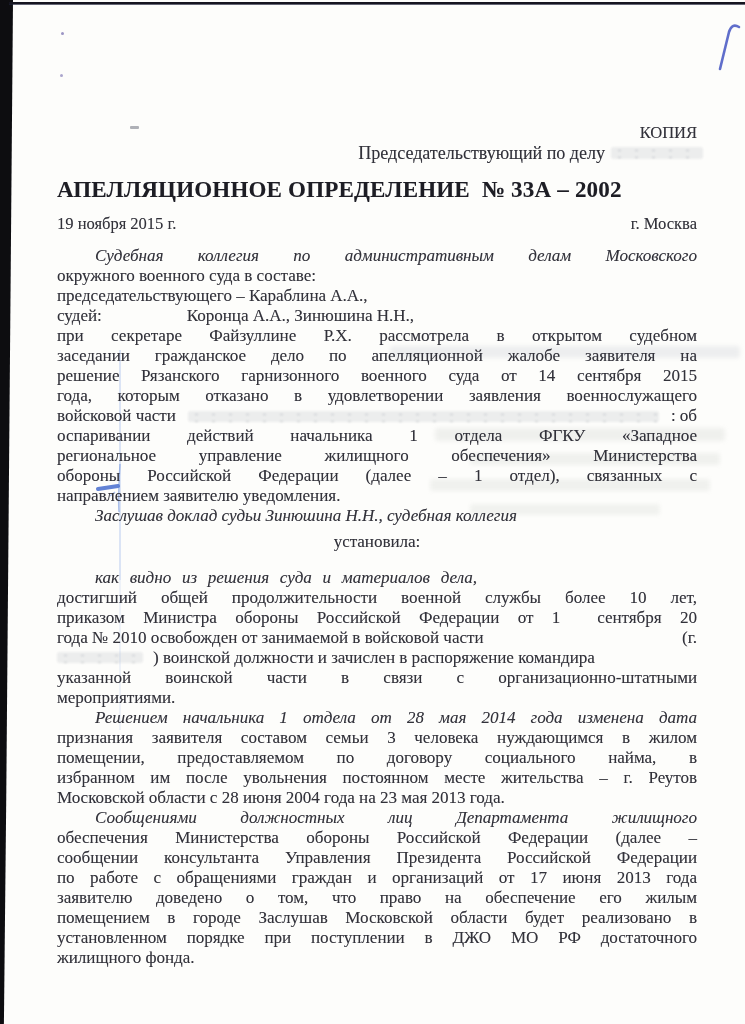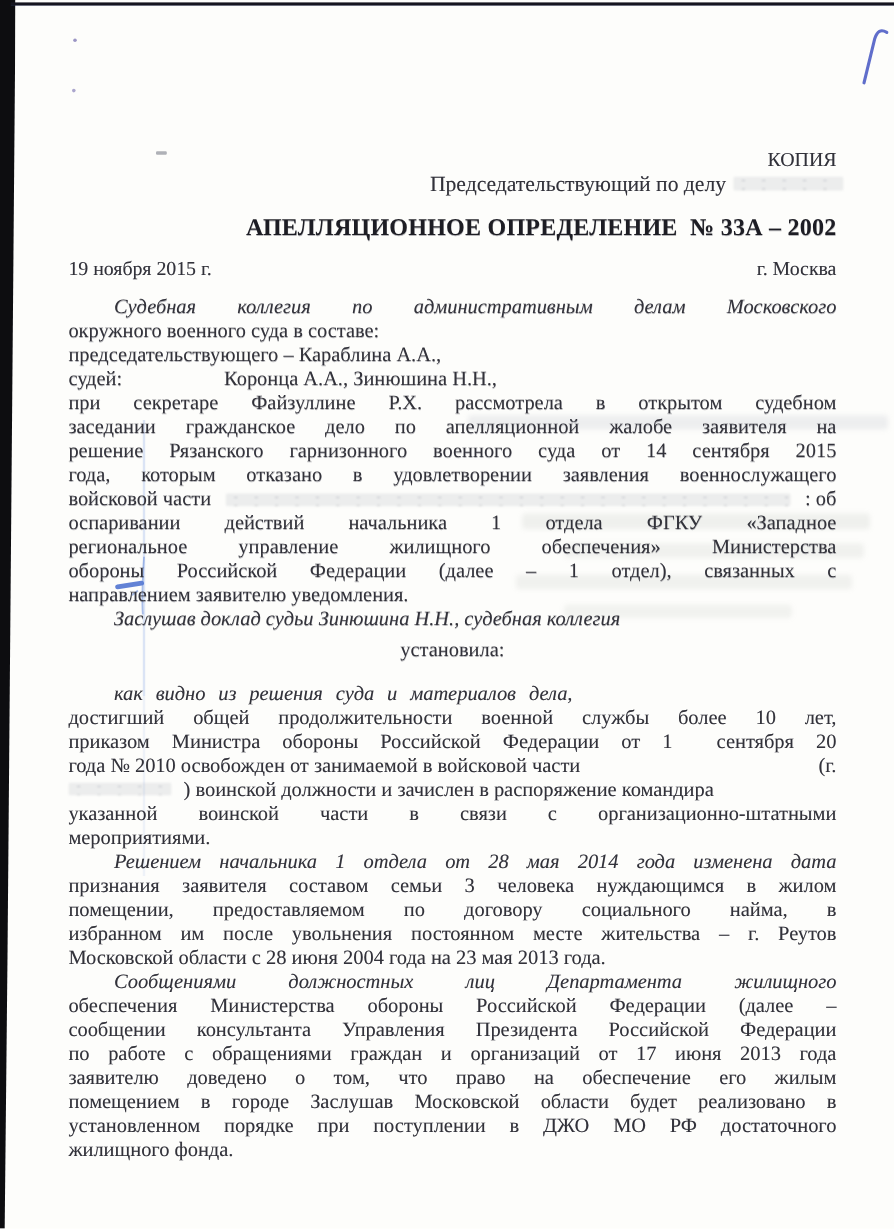--- a/index.html
+++ b/index.html
@@ -23,22 +23,22 @@
   .hand-one{position:absolute;left:712px;top:22px;width:34px;height:52px;}
   .blue-scribble{position:absolute;left:92px;top:462px;width:40px;height:52px;}
 
   
   .content{position:absolute;left:57px;right:48px;top:16px;
     text-shadow:.2px .3px .5px rgba(55,55,70,.35);margin-top:24px;}
   .copy{margin-top:84px;height:18px;line-height:18px;font-size:16.5px;text-align:right;}
   .presiding{margin-top:2px;height:18px;line-height:18px;font-size:18px;
     display:flex;justify-content:flex-end;align-items:center;}
   .presiding .smear{width:92px;height:12px;margin-left:6px;margin-right:-6px;}
-  .title{margin-top:18px;height:20px;line-height:20px;text-align:right;
-    font-weight:bold;font-size:20px;letter-spacing:.2px;color:#1d1d24;}
+  .title{margin-top:18px;height:20px;line-height:20px;text-align:left;
+    font-weight:bold;font-size:23px;letter-spacing:.2px;color:#1d1d24;}
   .daterow{margin-top:14px;height:20px;line-height:20px;font-size:16.5px;
     display:flex;justify-content:space-between;}
   .bodytext{margin-top:12px;}
   .ln{height:20px;line-height:20px;font-size:17px;
     text-align:justify;text-align-last:justify;}
   .ln.left{text-align:left;text-align-last:left;}
   .ln.ind{text-indent:38px;font-style:italic;}
   .ln.spread{text-align:left;text-align-last:left;word-spacing:6.5px;}
   .split{display:flex;justify-content:space-between;align-items:center;}
   .split .mid{flex:1;height:11px;margin:0 12px;}

